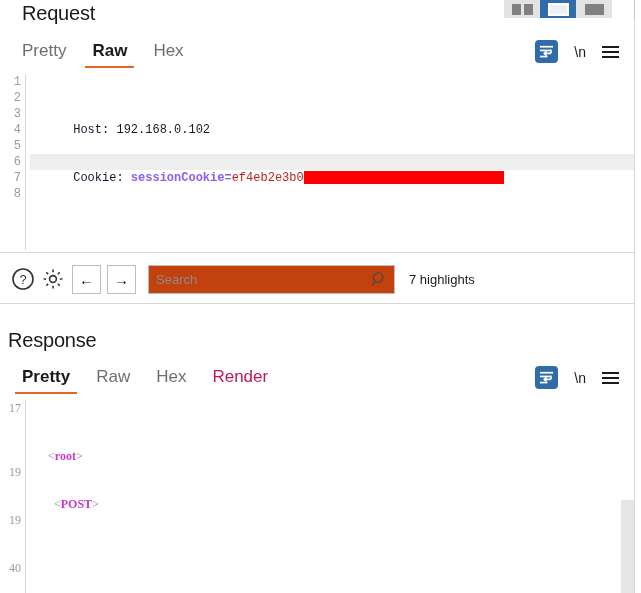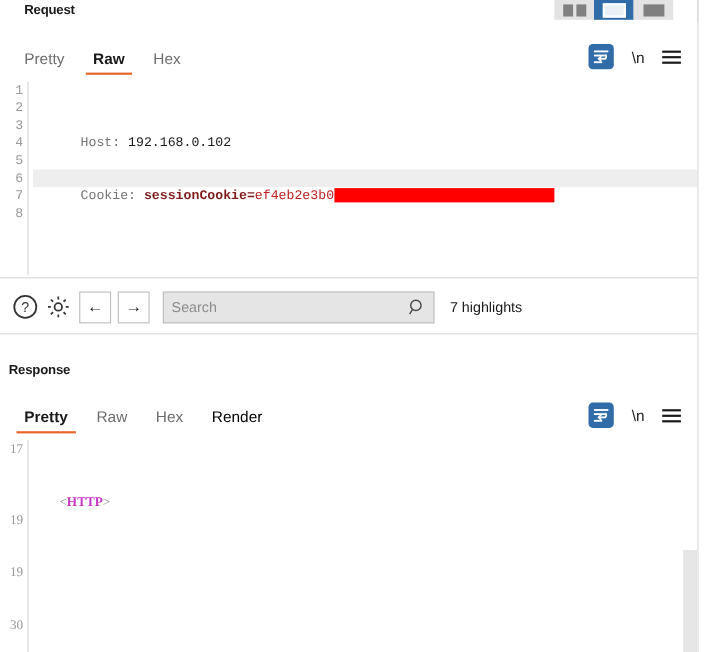--- a/index.html
+++ b/index.html
@@ -49,53 +49,53 @@
   }
   .win-right-edge {
     position: absolute;
     top: 0; left: 634px;
     width: 1px; height: 20px;
     background: #c8c8c8;
   }
 
   
   .panel-title {
-    font-size: 12px;
-    font-weight: bold;
+    font-size: 20px;
+    font-weight: normal;
     color: #1a1a1a;
     letter-spacing: -0.2px;
   }
 
   .tabbar {
     display: flex;
     align-items: flex-end;
     height: 30px;
     position: relative;
   }
   .tab {
-    font-size: 14px;
+    font-size: 17px;
     color: #6e6e6e;
     padding: 0 0 7px 0;
     margin-right: 26px;
     cursor: pointer;
     position: relative;
     white-space: nowrap;
   }
   .tab.active {
     color: #1a1a1a;
     font-weight: bold;
   }
   .tab.active::after {
     content: "";
     position: absolute;
     left: -7px; right: -7px; bottom: 0;
     height: 2.5px;
     background: #e8652a;
   }
-  .tab.disabled { color: #000000; }
+  .tab.disabled { color: #be185d; }
 
   .tab-icons {
     position: absolute;
     right: 8px;
     bottom: 5px;
     display: flex;
     align-items: center;
     gap: 16px;
   }
   .icon-wrap {
@@ -142,23 +142,23 @@
     top: 0; left: 25px; bottom: 0;
     width: 1px;
     background: #d6d6d6;
   }
   .code {
     position: absolute;
     top: 0; left: 30px; right: 0;
     white-space: pre;
   }
   .code .ln { height: 16px; }
-  .c-key   { color: #737373; }
+  .c-key   { color: #0f172a; }
   .c-val   { color: #1a1a1a; }
-  .c-pname { color: #7f1d1d; font-weight: bold; margin-top: 20px; }
+  .c-pname { color: #8b5cf6; font-weight: bold; margin-top: 20px; }
   .c-pval  { color: #c02020; }
   .c-tag   { color: #c838c8; font-weight: bold; }
   .c-brk   { color: #808080; }
   .c-txt   { color: #1a1a1a; }
   .hl-line { background: #eeeeee; }
   .redact {
     display: inline-block;
     background: #ff0000;
     vertical-align: middle;
     height: 13px;
@@ -182,21 +182,21 @@
     background: #ffffff;
     display: flex; align-items: center; justify-content: center;
     cursor: pointer;
     font-size: 15px;
     color: #1a1a1a;
   }
   .search-input-wrap {
     position: relative;
     width: 245px; height: 27px;
     border: 1px solid #bdbdbd;
-    background: #e5e5e5;
+    background: #c2410c;
     display: flex;
     align-items: center;
   }
   .search-input-wrap input {
     border: 0;
     outline: none;
     width: 100%;
     height: 100%;
     padding: 0 26px 0 7px;
     font-family: "Liberation Sans", sans-serif;
@@ -392,27 +392,30 @@
     <div>17</div>
     <div></div>
     <div></div>
     <div></div>
     <div>19</div>
     <div></div>
     <div></div>
     <div>19</div>
     <div></div>
     <div></div>
-    <div>30</div>
+    <div>40</div>
   </div>
   <div class="gutter-line-border"></div>
 
   <div class="code">
     <div class="ln">
-      <span class="c-brk">  &lt;</span><span class="c-tag">HTTP</span><span class="c-brk">&gt;</span>
+      <span class="c-brk">&lt;</span><span class="c-tag">root</span><span class="c-brk">&gt;</span>
+    </div>
+    <div class="ln">
+      <span class="c-brk">  &lt;</span><span class="c-tag">POST</span><span class="c-brk">&gt;</span>
     </div>
     <div class="ln">
       
     </div>
     
     
     
     
     
     

